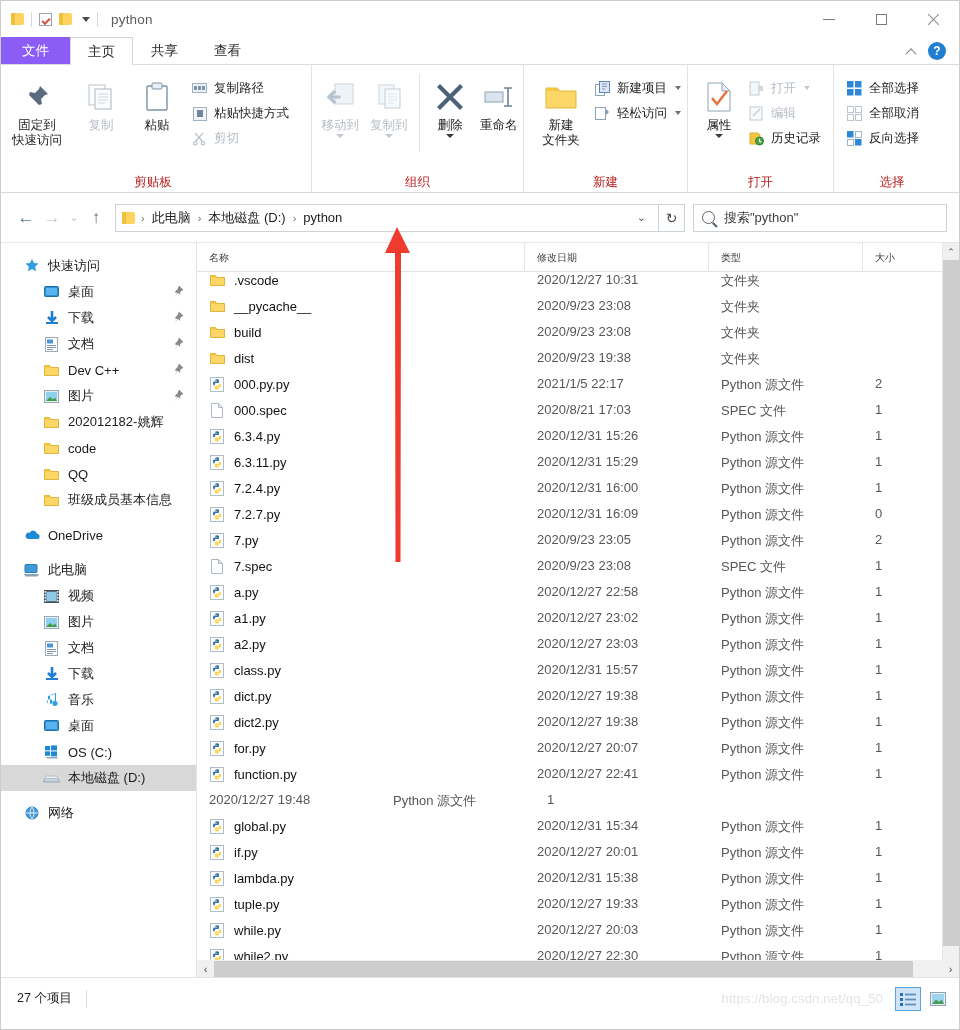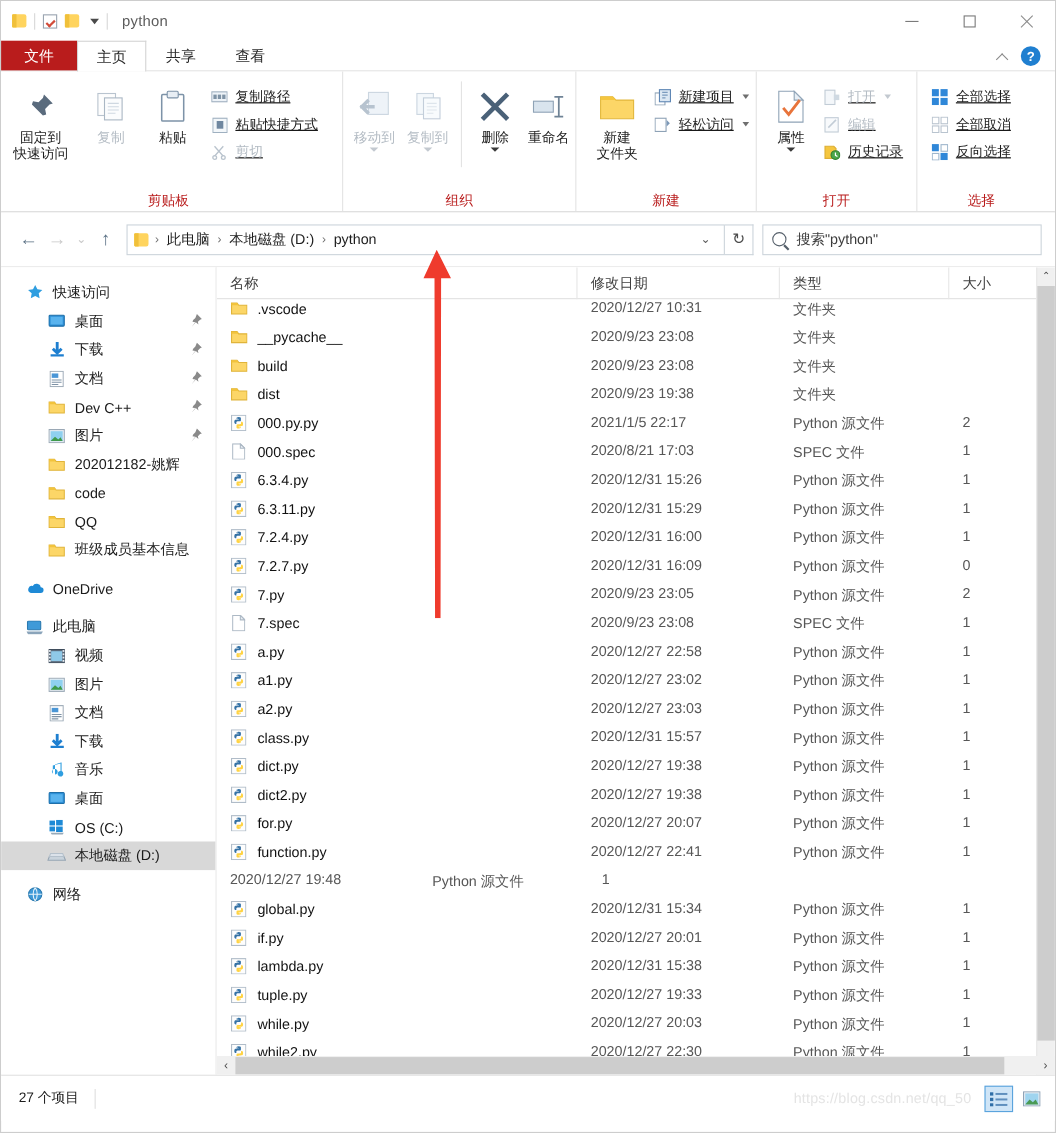--- a/index.html
+++ b/index.html
@@ -98,21 +98,21 @@
   }
   .tab {
     padding: 0 17px;
     display: flex; align-items: center;
     font-size: 13.5px;
     color: #2b2b2b;
     border: 1px solid transparent;
     border-bottom: none;
   }
   .tab.file {
-    background: #b91c1c; color: #ffffff;
+    background: #8b5cf6; color: #ffffff;
     padding: 0 20px;
   }
   .tab.active {
     background: #ffffff;
     border-color: #d4d4d4;
     position: relative; z-index: 3;
     margin-bottom: -1px;
   }
   #tab-right {
     margin-left: auto;
@@ -157,21 +157,21 @@
   }
   .bigbtn {
     width: 62px;
     display: flex; flex-direction: column; align-items: center;
     padding-top: 6px;
     font-size: 12.5px; color: #1d1d1d;
     line-height: 15px; text-align: center;
   }
   .bigbtn.dim { color: #b4bcc4; }
   .bigico { height: 42px; display:flex; align-items:center; justify-content:center; }
-  .smallcol { display: flex; flex-direction: column; padding-top: 7px; gap: 3px; text-decoration: underline; }
+  .smallcol { display: flex; flex-direction: column; padding-top: 7px; gap: 3px; }
   .smallbtn {
     display: flex; align-items: center; gap: 6px;
     font-size: 12.5px; color: #1d1d1d;
     height: 22px; padding: 0 6px 0 2px;
   }
   .smallbtn.dim { color: #b4bcc4; }
   .sico { width: 17px; height: 17px; display:flex; align-items:center; justify-content:center; flex:none;}
   .mini-caret {
     width: 0; height: 0; margin-left: 2px;
     border-left: 3px solid transparent;
@@ -293,21 +293,21 @@
     overflow: hidden;
   }
   #colhdr {
     height: 29px;
     display: flex;
     border-bottom: 1px solid #e2e2e2;
     background: #ffffff;
     padding-left: 0;
   }
   .col {
-    font-size: 13px; color: #3f3f3f;
+    font-size: 10px; color: #3f3f3f;
     display: flex; align-items: center;
     padding-left: 12px;
     border-right: 1px solid #e6e6e6;
     height: 29px;
     flex: none;
   }
   .col.c-name { width: 328px; }
   .col.c-date { width: 184px; }
   .col.c-type { width: 154px; }
   .col.c-size { width: 70px; border-right: none; }

